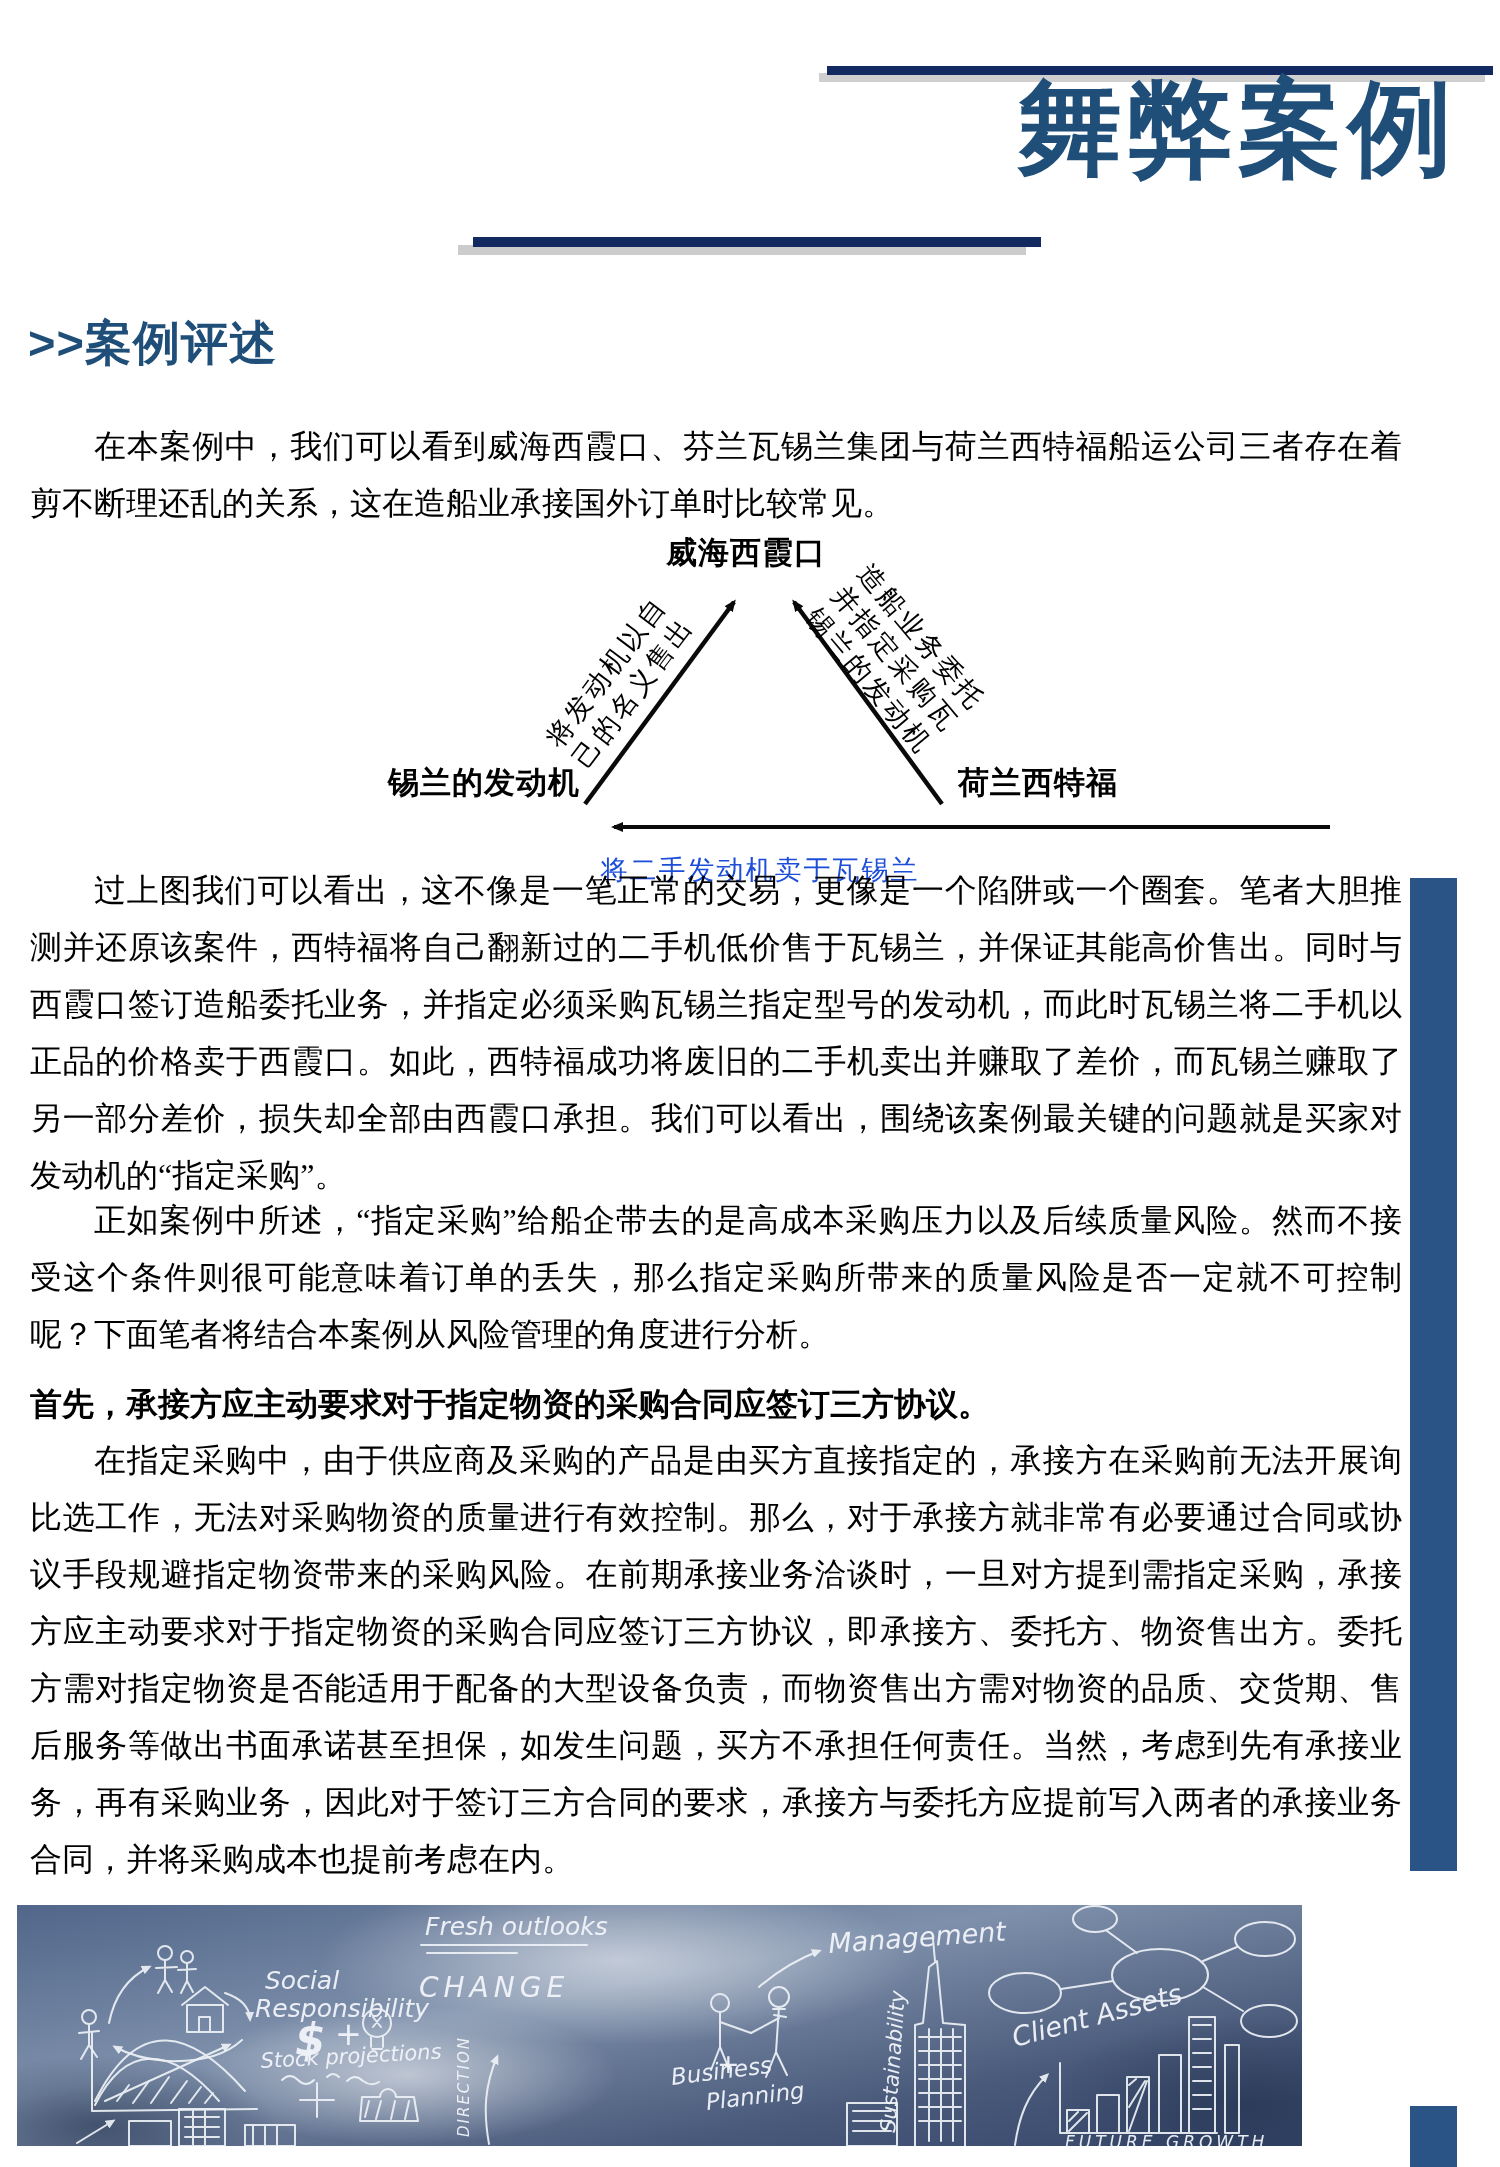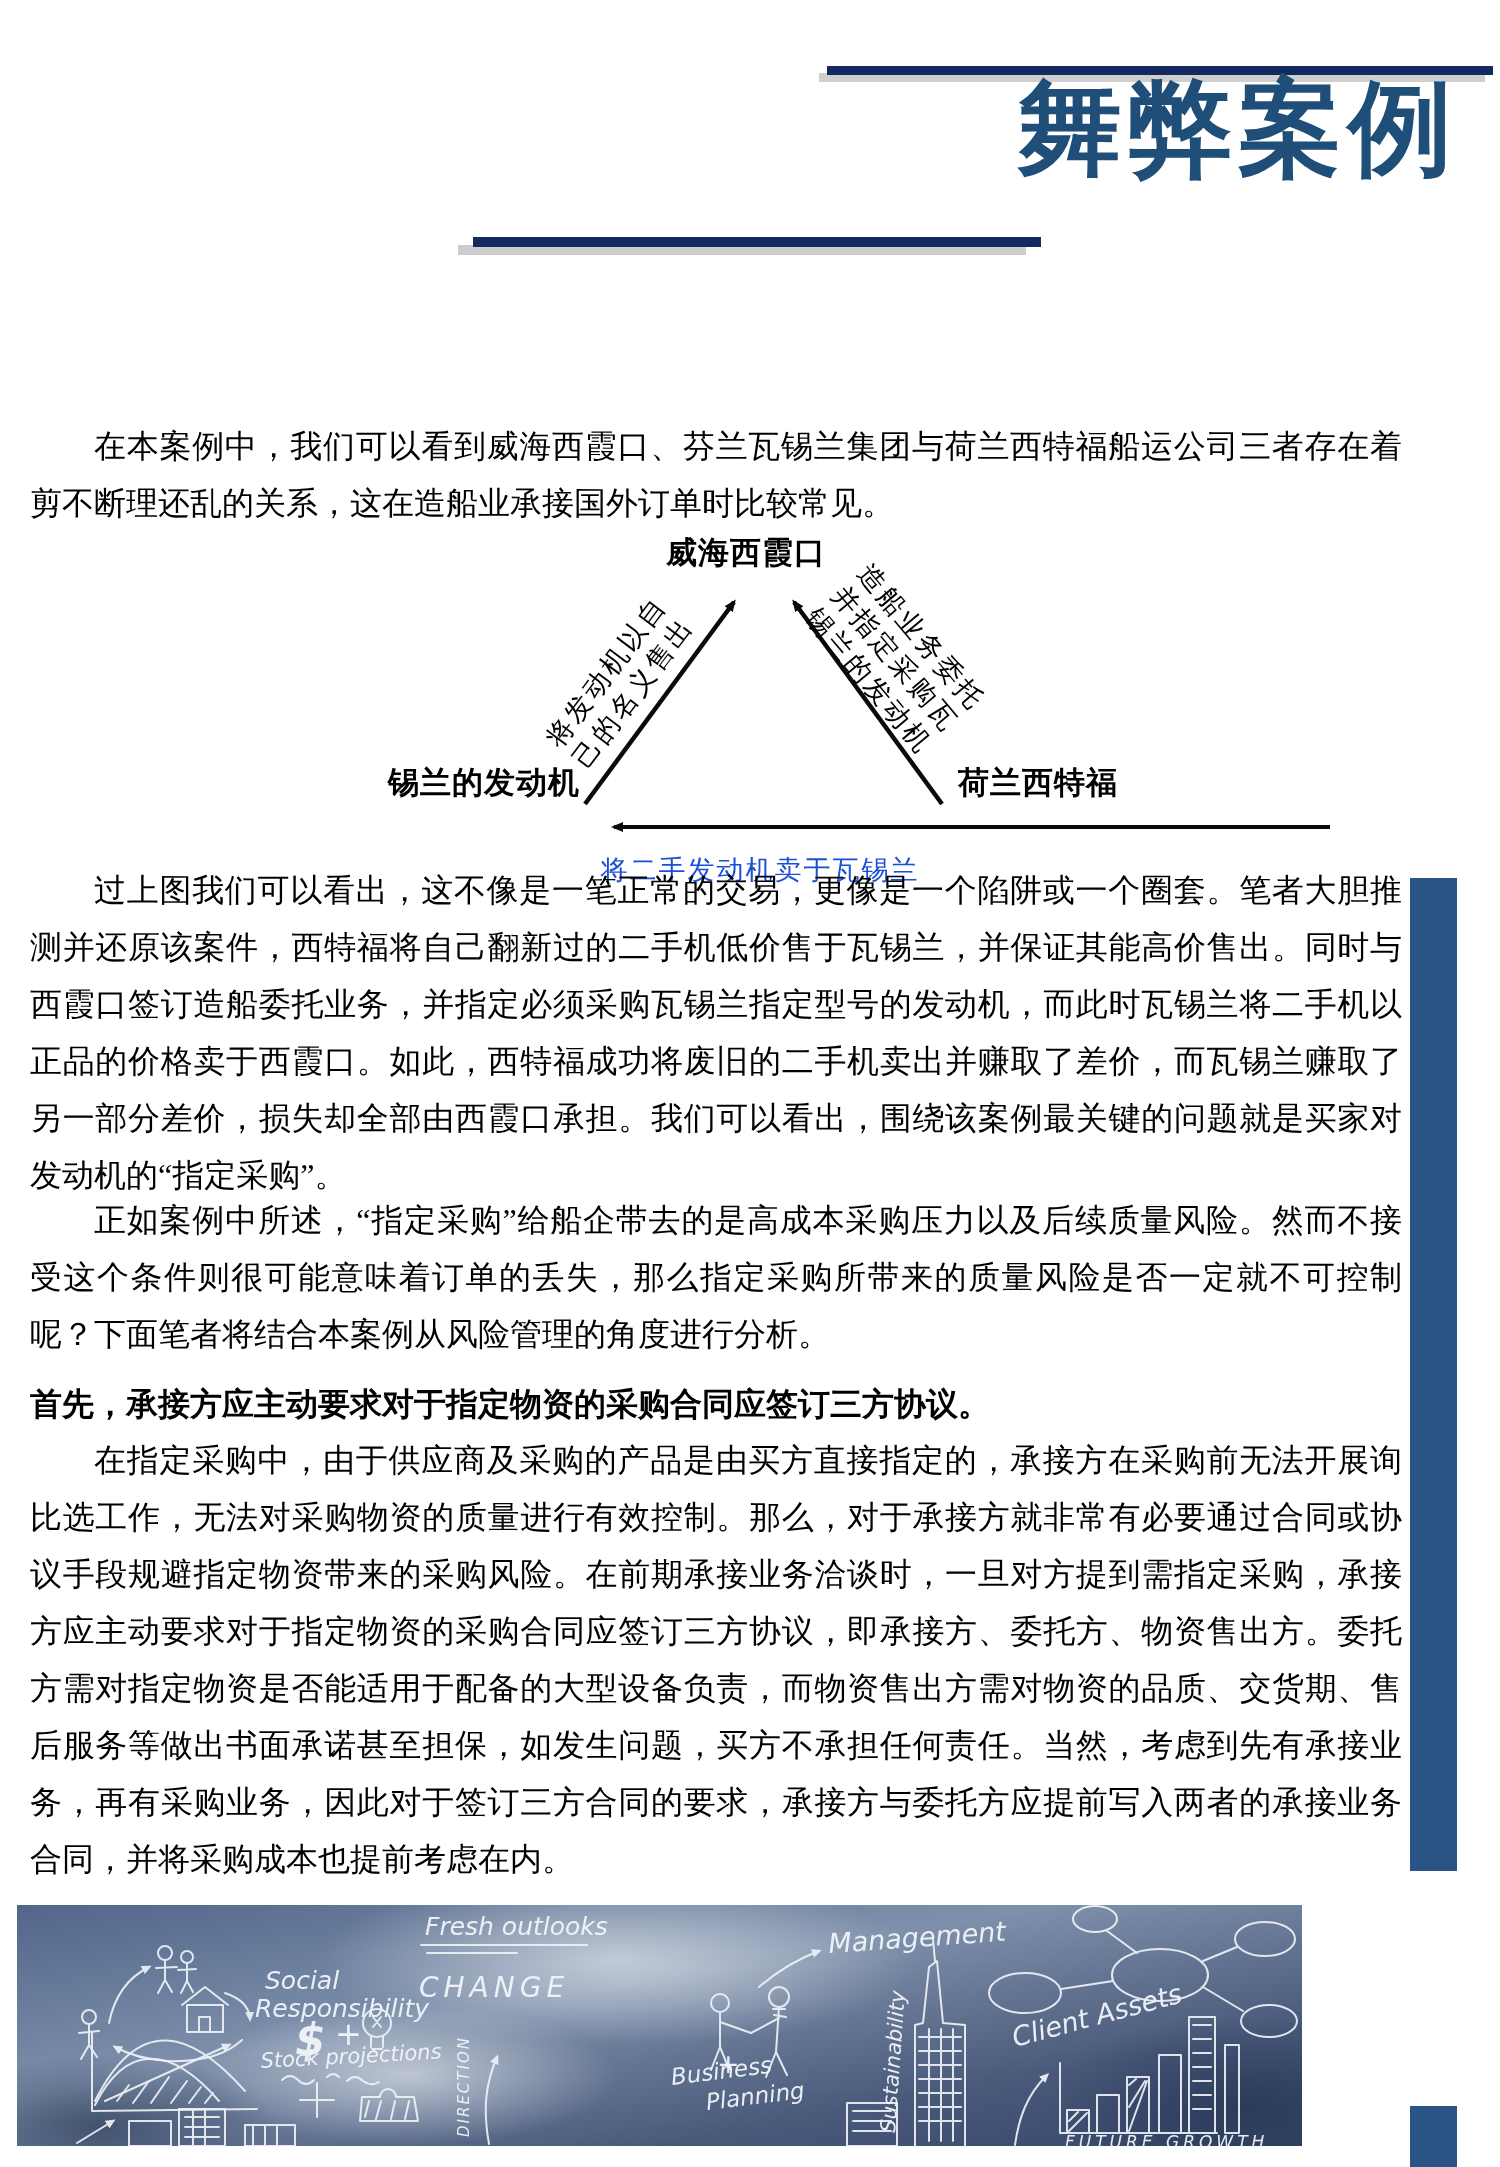--- a/index.html
+++ b/index.html
@@ -54,20 +54,21 @@
 </style>
 </head>
 <body>
 
 <div class="page">
 
   <div class="band band-top"></div>
   <h1 class="doc-title">舞弊案例</h1>
   <div class="band band-under"></div>
 
+  <h2 class="section-heading">&gt;&gt;案例评述</h2>
 
   <p class="body-par indent p1">在本案例中，我们可以看到威海西霞口、芬兰瓦锡兰集团与荷兰西特福船运公司三者存在着剪不断理还乱的关系，这在造船业承接国外订单时比较常见。</p>
 
   <div class="diagram">
     <svg viewBox="0 0 1500 360">
       <defs>
         <marker id="ah" markerWidth="12" markerHeight="10" refX="9" refY="5" orient="auto" markerUnits="userSpaceOnUse">
           <polygon points="0,0 12,5 0,10" fill="#0a0a0a"></polygon>
         </marker>
       </defs>

